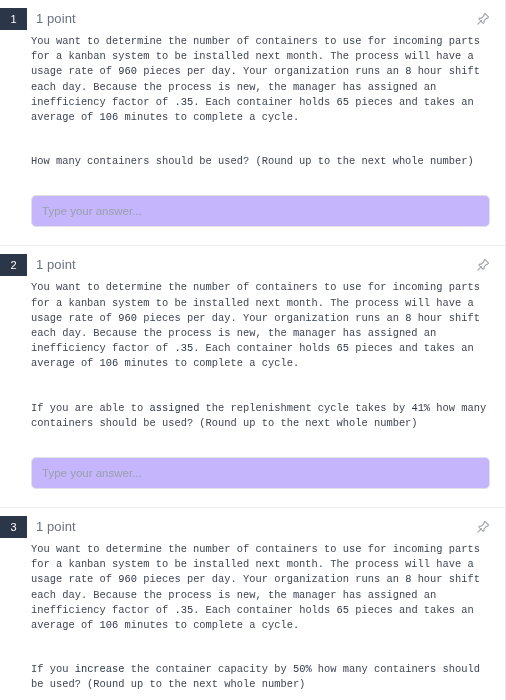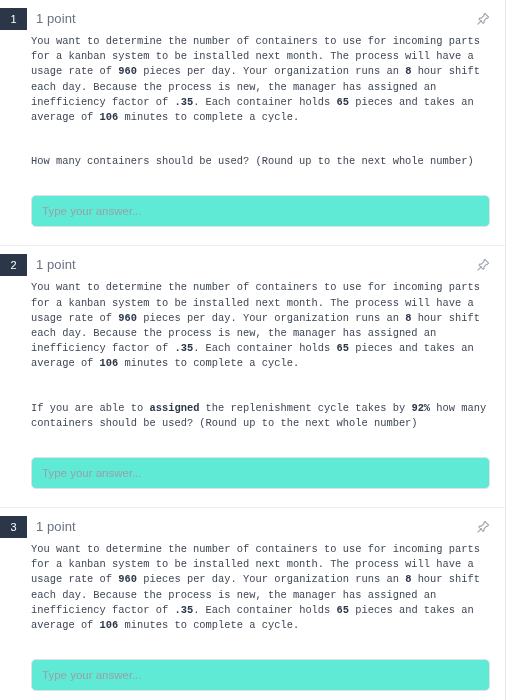--- a/index.html
+++ b/index.html
@@ -83,42 +83,42 @@
   .q-text {
     font-family: "Liberation Mono", "DejaVu Sans Mono", monospace;
     font-size: 10.4px;
     line-height: 15.2px;
     color: #3e4654;
     white-space: pre-wrap;
     margin: 0;
     letter-spacing: 0px;
   }
   .q-text b, .q-text strong {
-    font-weight: bold;
+    font-weight: normal;
     color: #2b3648;
   }
 
   .q-ask {
     margin-top: 29px;
   }
 
   .answer-wrap {
     padding: 0 15px 0 31px;
     margin-top: 26px;
   }
 
   .answer-input {
     box-sizing: border-box;
     display: block;
     width: 100%;
     height: 32px;
     padding: 0 10px;
     border: 1px solid #dfe1e6;
     border-radius: 5px;
-    background: #5eead4;
+    background: #c4b5fd;
     font-family: "Liberation Sans", sans-serif;
     font-size: 11.5px;
     color: #3e4654;
     outline: none;
   }
   .answer-input::placeholder {
     color: #9aa0ab;
     font-size: 11.5px;
   }
 </style>
@@ -153,39 +153,40 @@
       <div class="q-points">1 point</div>
       <div class="pin-btn">
         <svg width="14" height="14" viewBox="0 0 16 16" fill="none" stroke="#9aa0ab" stroke-width="1.2" stroke-linecap="round" stroke-linejoin="round">
           <path d="M10.2 1.6l4.2 4.2-1.5 1.5-.8-.2-3 3 .3 1.7-1.2 1.2-5-5L4.4 6.8l1.7.3 3-3-.2-.8z"></path>
           <line x1="6.1" y1="9.9" x2="2.2" y2="13.8"></line>
         </svg>
       </div>
     </div>
     <div class="q-body">
       <p class="q-text"><span>You want to determine the number of containers to use for incoming parts for a kanban system to be installed next month. The process will have a usage rate of </span><b>960</b><span> pieces per day. Your organization runs an </span><b>8</b><span> hour shift each day. Because the process is new, the manager has assigned an inefficiency factor of </span><b>.35</b><span>. Each container holds </span><b>65</b><span> pieces and takes an average of </span><b>106</b><span> minutes to complete a cycle.</span></p>
-      <p class="q-text q-ask"><span>If you are able to </span><b>assigned</b><span> the replenishment cycle takes by </span><b>92%</b><span> how many containers should be used? (Round up to the next whole number)</span></p>
+      <p class="q-text q-ask"><span>If you are able to </span><b>assigned</b><span> the replenishment cycle takes by </span><b>41%</b><span> how many containers should be used? (Round up to the next whole number)</span></p>
     </div>
     <div class="answer-wrap">
       <input class="answer-input" type="text" placeholder="Type your answer..." style="">
     </div>
   </div>
 
   <div class="question-block">
     <div class="q-header">
       <div class="q-badge">3</div>
       <div class="q-points">1 point</div>
       <div class="pin-btn">
         <svg width="14" height="14" viewBox="0 0 16 16" fill="none" stroke="#9aa0ab" stroke-width="1.2" stroke-linecap="round" stroke-linejoin="round">
           <path d="M10.2 1.6l4.2 4.2-1.5 1.5-.8-.2-3 3 .3 1.7-1.2 1.2-5-5L4.4 6.8l1.7.3 3-3-.2-.8z"></path>
           <line x1="6.1" y1="9.9" x2="2.2" y2="13.8"></line>
         </svg>
       </div>
     </div>
     <div class="q-body">
       <p class="q-text"><span>You want to determine the number of containers to use for incoming parts for a kanban system to be installed next month. The process will have a usage rate of </span><b>960</b><span> pieces per day. Your organization runs an </span><b>8</b><span> hour shift each day. Because the process is new, the manager has assigned an inefficiency factor of </span><b>.35</b><span>. Each container holds </span><b>65</b><span> pieces and takes an average of </span><b>106</b><span> minutes to complete a cycle.</span></p>
+      <p class="q-text q-ask"><span>If you </span><b>increase</b><span> the container capacity by </span><b>50%</b><span> how many containers should be used? (Round up to the next whole number)</span></p>
     </div>
     <div class="answer-wrap">
       <input class="answer-input" type="text" placeholder="Type your answer..." style="">
     </div>
   </div>
 
 </div>
 
 </body></html>

